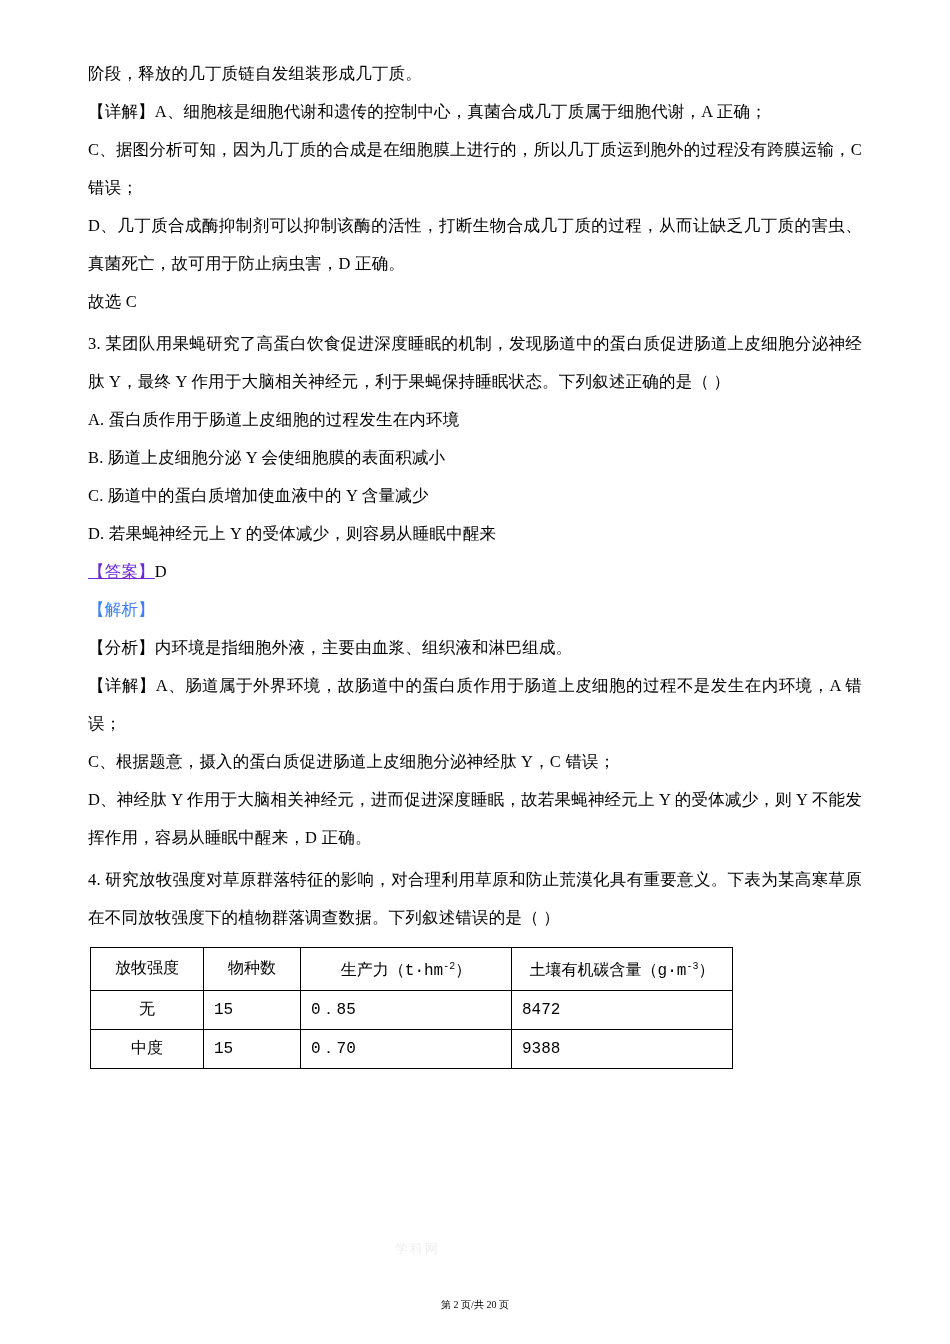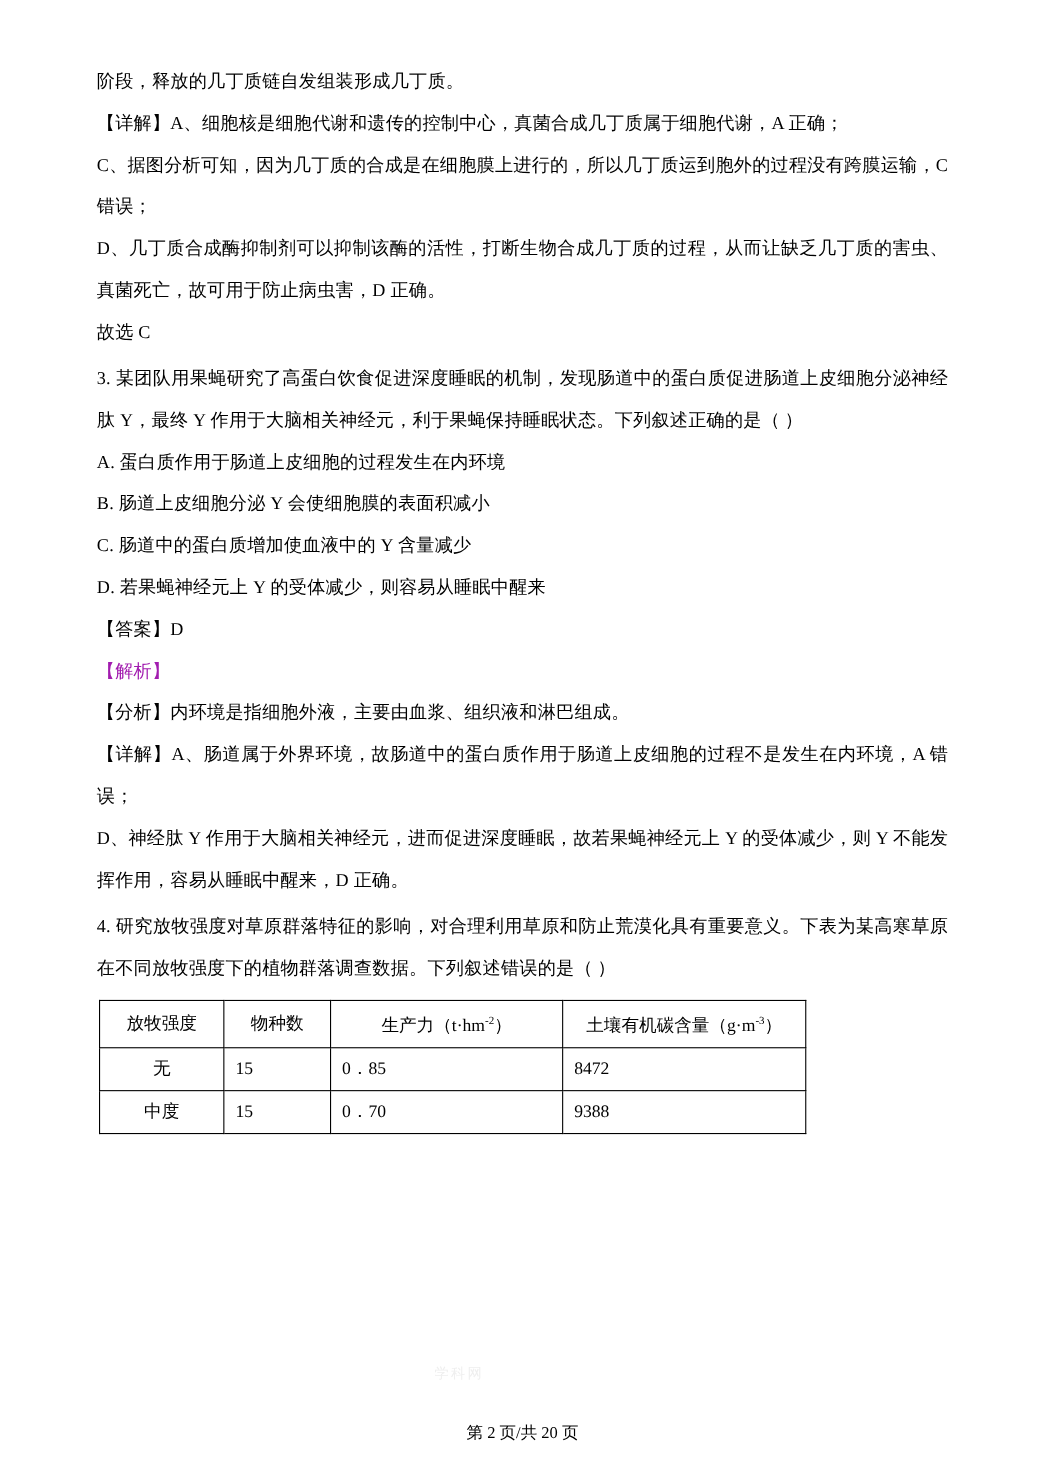--- a/index.html
+++ b/index.html
@@ -22,55 +22,57 @@
     padding: 55px 88px 14px 88px;
   }
   .para {
     font-size: 16.5px;
     line-height: 38px;
     margin: 0;
     text-align: justify;
     letter-spacing: 0.2px;
   }
   .blue {
-    color: #a21caf;
+    color: #3b82f6;
   }
   .blue-label {
-    color: #000000;
+    color: #6d28d9;
+    text-decoration: underline;
   }
   table.data-table {
     border-collapse: collapse;
     margin-top: 10px;
     margin-left: 2px;
     font-size: 16px;
     font-family: "Liberation Serif", "DejaVu Serif", serif;
   }
   table.data-table td, table.data-table th {
     border: 1px solid #000000;
     padding: 9px 10px 9px 10px;
     text-align: left;
     font-weight: normal;
     line-height: 20px;
     vertical-align: middle;
+    font-family: Liberation Mono, monospace;
   }
   table.data-table th {
     text-align: center;
   }
   .col-intensity { width: 92px; text-align: center !important; }
   .col-species { width: 76px; }
   .col-productivity { width: 190px; margin-left: 16px; }
   .col-carbon { width: 200px; }
   sup { font-size: 10px; vertical-align: super; }
   .footer {
     position: absolute;
     left: 0;
     right: 0;
     bottom: 32px;
     text-align: center;
-    font-size: 15px;
+    font-size: 10px;
     color: #000;
     font-family: "Liberation Serif", "DejaVu Serif", serif;
   }
   .watermark {
     position: absolute;
     left: 395px;
     top: 1240px;
     font-size: 13px;
     color: #efefef;
     letter-spacing: 2px;
@@ -93,20 +95,21 @@
   <p class="para">A. 蛋白质作用于肠道上皮细胞的过程发生在内环境</p>
   <p class="para">B. 肠道上皮细胞分泌 Y 会使细胞膜的表面积减小</p>
   <p class="para">C. 肠道中的蛋白质增加使血液中的 Y 含量减少</p>
   <p class="para">D. 若果蝇神经元上 Y 的受体减少，则容易从睡眠中醒来</p>
 
   <p class="para"><span class="blue-label">【答案】</span><span>D</span></p>
 
   <p class="para blue">【解析】</p>
   <p class="para">【分析】内环境是指细胞外液，主要由血浆、组织液和淋巴组成。</p>
   <p class="para">【详解】A、肠道属于外界环境，故肠道中的蛋白质作用于肠道上皮细胞的过程不是发生在内环境，A 错误；</p>
+  <p class="para">C、根据题意，摄入的蛋白质促进肠道上皮细胞分泌神经肽 Y，C 错误；</p>
   <p class="para">D、神经肽 Y 作用于大脑相关神经元，进而促进深度睡眠，故若果蝇神经元上 Y 的受体减少，则 Y 不能发挥作用，容易从睡眠中醒来，D 正确。</p>
 
   <p class="para q-head">4. 研究放牧强度对草原群落特征的影响，对合理利用草原和防止荒漠化具有重要意义。下表为某高寒草原在不同放牧强度下的植物群落调查数据。下列叙述错误的是（    ）</p>
 
   <table class="data-table">
     <thead>
       <tr>
         <th class="col-intensity">放牧强度</th>
         <th class="col-species">物种数</th>
         <th class="col-productivity"><span>生产力（t·hm</span><sup>-2</sup><span>）</span></th>

